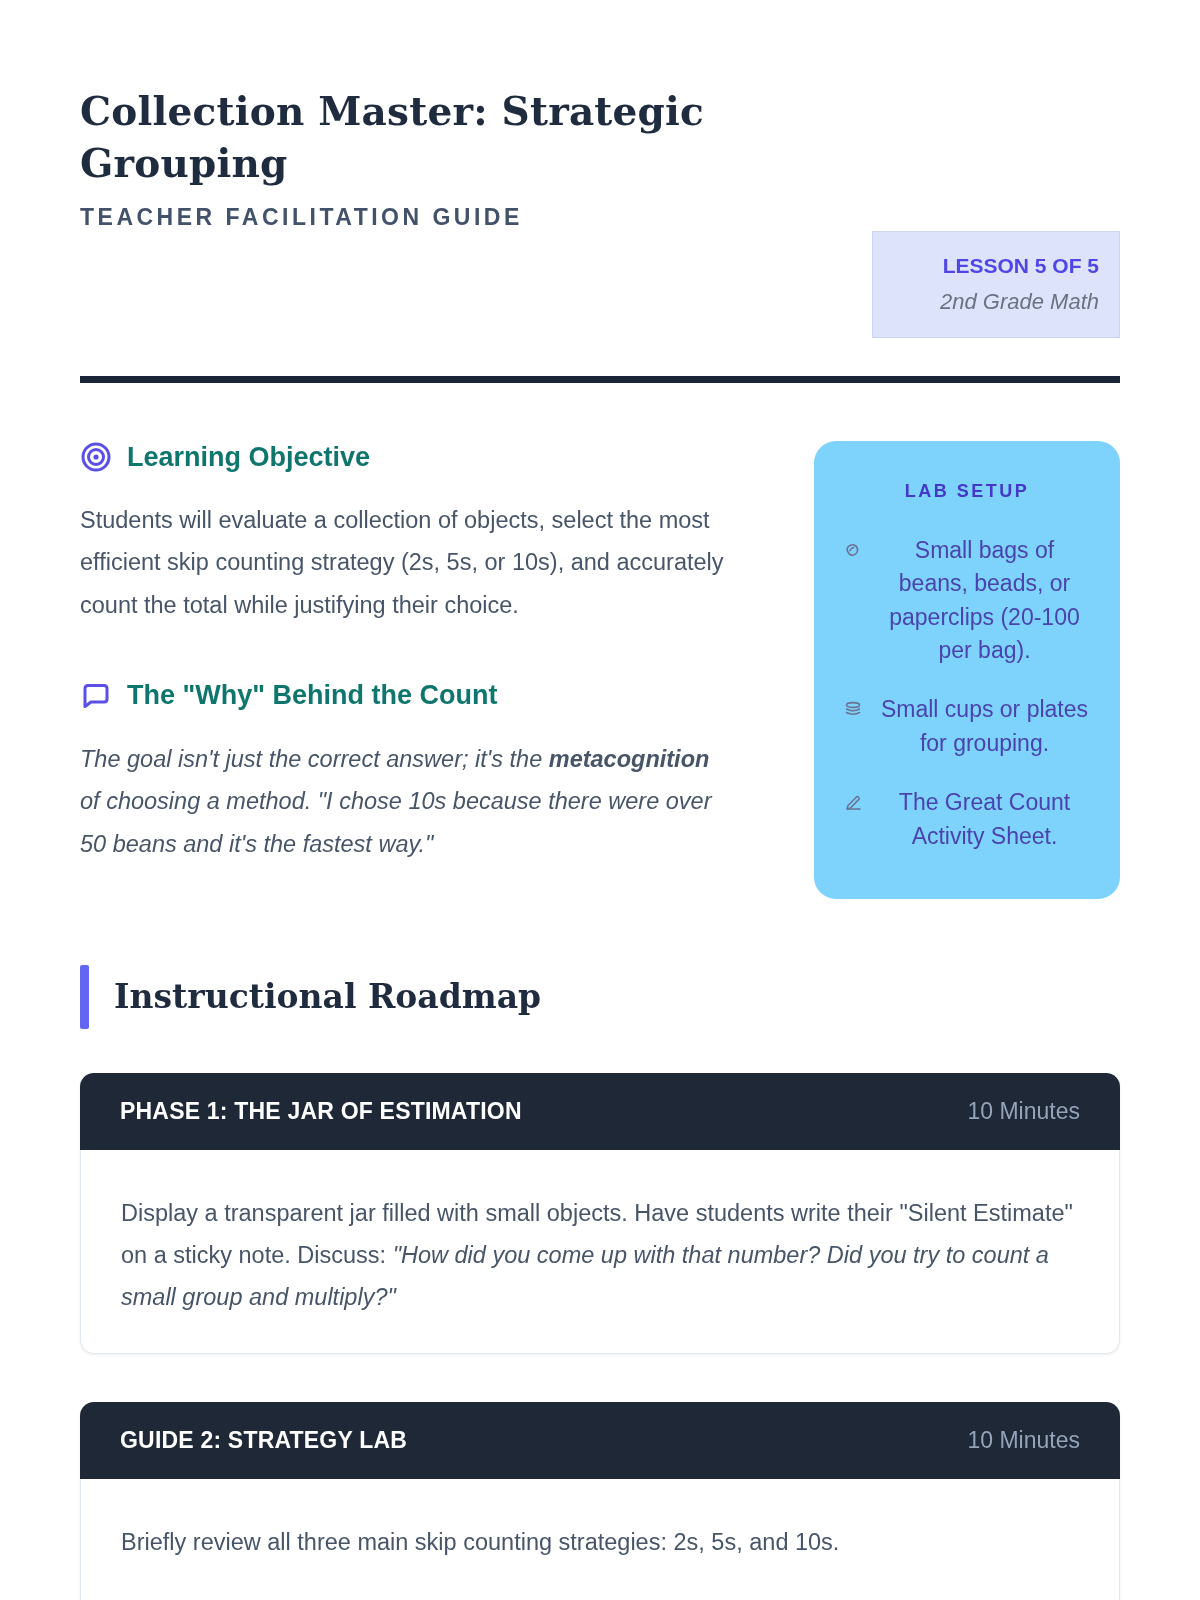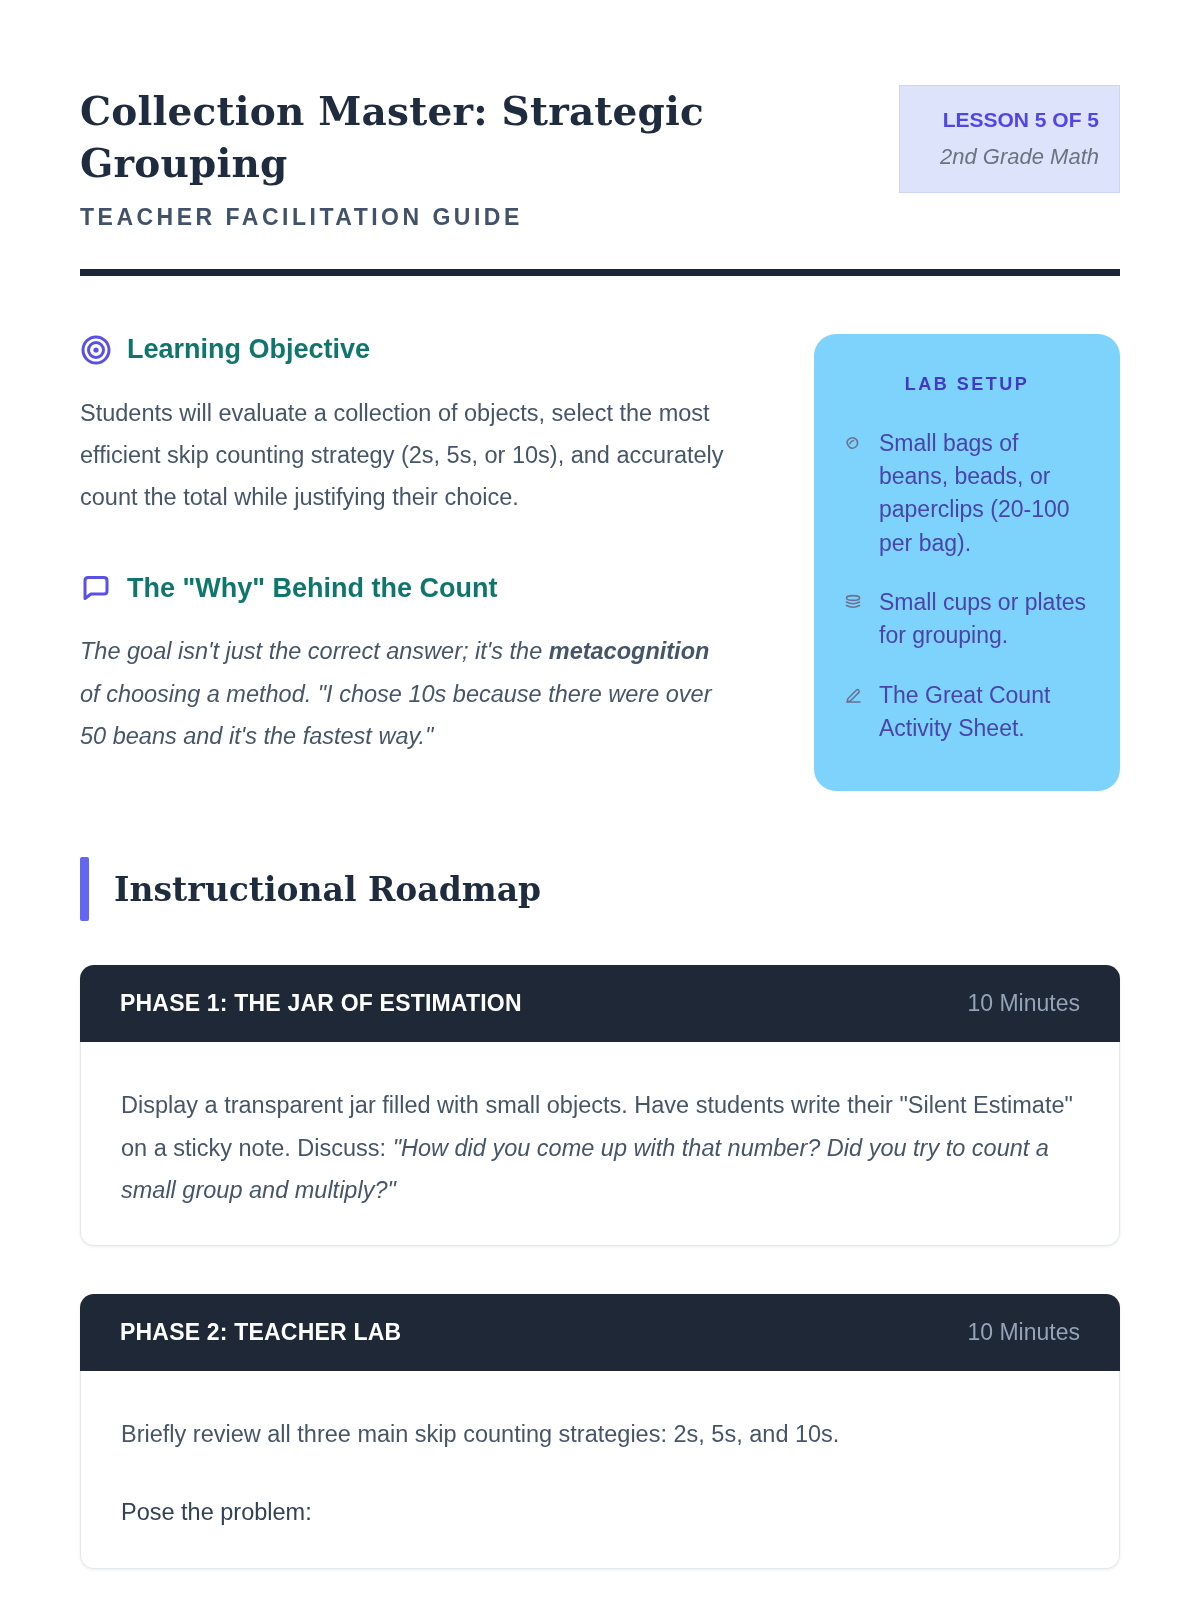--- a/index.html
+++ b/index.html
@@ -6,41 +6,41 @@
   html, body { width: 1200px; }
   body {
     width: 1200px; height: 1600px; overflow: hidden;
     background: #ffffff;
     font-family: "Liberation Sans", sans-serif;
     color: #475569;
   }
   .page { padding: 85px 80px 0 80px; }
 
   
-  .doc-header { display: flex; align-items: flex-start; }
+  .doc-header { display: flex; align-items: flex-start; flex-direction: column; }
   .title-block { flex: 1; min-width: 0; }
   h1.doc-title {
     font-family: "DejaVu Serif", serif;
     font-weight: 700;
     font-size: 39px;
     line-height: 1.34;
     color: #1f2b3e;
     max-width: 750px;
     letter-spacing: 0.2px;
   }
   .doc-subtitle {
     margin-top: 14px;
     font-size: 23px;
     font-weight: 700;
     letter-spacing: 3.5px;
     color: #42526b;
   }
   .lesson-badge {
     margin-left: auto;
-    width: 221px;
+    width: 248px;
     background: #dde3fb;
     border: 1px solid #ccd5f8;
     border-radius: 0;
     padding: 18px 20px;
     text-align: right;
   }
   .badge-lesson {
     font-size: 21px; font-weight: 700; color: #4f46e5; line-height: 1.5;
   }
   .badge-grade {
@@ -79,21 +79,21 @@
   .lab-heading {
     text-align: center;
     font-size: 18px; font-weight: 700; letter-spacing: 2.5px;
     color: #4338ca;
   }
   .lab-list { list-style: none; margin-top: 32px; }
   .lab-item { display: flex; gap: 15px; margin-top: 26px; }
   .lab-item:first-child { margin-top: 0; }
   .lab-item .bullet-icon { flex: none; width: 20px; padding-top: 7px; color: #6a7292; }
   .lab-item-text {
-    font-size: 23px; line-height: 1.45; color: #4a43ae; max-width: 218px;
+    font-size: 23px; line-height: 1.45; color: #4a43ae; max-width: 218px; text-align: center;
   }
 
   
   .roadmap-section { margin-top: 66px; }
   .roadmap-heading-row { display: flex; align-items: center; }
   .roadmap-bar {
     width: 9px; height: 64px; background: #6366f1; border-radius: 2px;
     margin-right: 25px; flex: none;
   }
   .roadmap-heading {
@@ -220,21 +220,21 @@
         <span class="phase-title">PHASE 1: THE JAR OF ESTIMATION</span>
         <span class="phase-duration">10 Minutes</span>
       </div>
       <div class="phase-body">
         <p><span>Display a transparent jar filled with small objects. Have students write their "Silent Estimate" on a sticky note. Discuss: </span><span class="phase-quote">"How did you come up with that number? Did you try to count a small group and multiply?"</span></p>
       </div>
     </div>
 
     <div class="phase-card">
       <div class="phase-header">
-        <span class="phase-title">PHASE 2: TEACHER LAB</span>
+        <span class="phase-title">GUIDE 2: STRATEGY LAB</span>
         <span class="phase-duration">10 Minutes</span>
       </div>
       <div class="phase-body">
         <p>Briefly review all three main skip counting strategies: 2s, 5s, and 10s.</p>
         <p class="phase-prompt">Pose the problem:</p>
       </div>
     </div>
   </div>
 
 </div>

